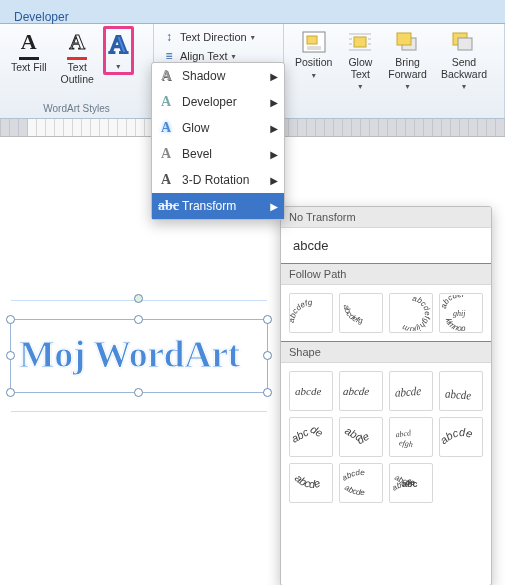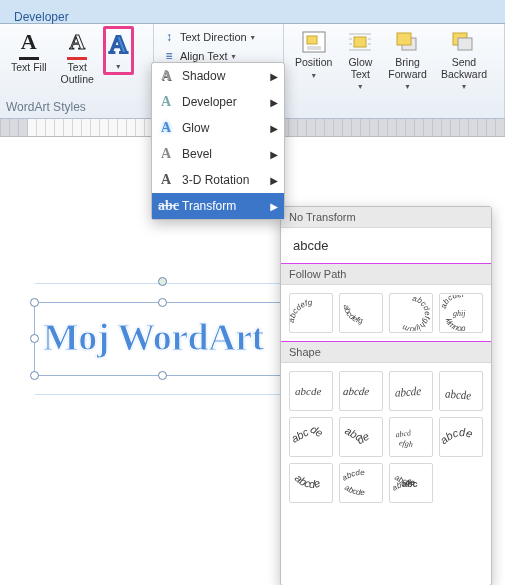--- a/index.html
+++ b/index.html
@@ -4,21 +4,21 @@
 <style>
   * { box-sizing: border-box; margin: 0; padding: 0; font-family: -apple-system, BlinkMacSystemFont, "Segoe UI", sans-serif; }
   body { width: 505px; height: 585px; background: #fff; overflow: hidden; position: relative; }
 
   .tabs { display: flex; background: #cfe3f4; height: 24px; border-bottom: 1px solid #a0b4c8; }
   .tab { padding: 10px 14px; font-size: 12px; color: #2a5a9a; cursor: pointer; }
   .tab.active { background: #fff; border: 1px solid #a0b4c8; border-bottom: none; border-radius: 3px 3px 0 0; font-weight: bold; }
 
   .ribbon { background: linear-gradient(#fafcfe,#e8eef5); height: 95px; border-bottom: 1px solid #b0c0d0; display: flex; position: relative; }
   .group { border-right: 1px solid #c8d4e0; padding: 2px 6px 2px 6px; display: flex; flex-direction: column; justify-content: space-between; }
-  .group-label { font-size: 12px; color: #6a7a8a; padding-bottom: 2px; }
+  .group-label { font-size: 10px; color: #6a7a8a; text-align: center; padding-bottom: 2px; }
   .group-row { display: flex; gap: 4px; flex: 1; align-items: flex-start; }
   .btn-v { display: flex; flex-direction: column; align-items: center; gap: 2px; padding: 2px 4px; cursor: pointer; border: 1px solid transparent; border-radius: 3px; }
   .btn-v .lbl { font-size: 10.5px; color: #333; text-align: center; line-height: 1.1; }
   .caret { font-size: 8px; color: #555; }
 
   .icon-A-fill { font: bold 22px Georgia; color: #222; }
   .icon-A-outline { font: bold 22px Georgia; color: #222; -webkit-text-stroke: 1px #222; -webkit-text-fill-color: transparent; }
   .icon-A-effects { font: bold 26px Georgia; color: #4a8ad8; -webkit-text-stroke: 2px #2b5faa; text-shadow: 0 0 1px #fff; }
   .highlight-box { border: 3px solid #e83e8c; border-radius: 2px; padding: 1px 3px; }
 
@@ -27,21 +27,21 @@
 
   .arr-icon { width: 28px; height: 26px; display: flex; align-items: center; justify-content: center; }
 
   .ruler { height: 18px; background: #f8f8f8; border-bottom: 1px solid #bbb; position: relative; overflow: hidden; }
   .ruler::before { content:""; position:absolute; left:0; right:0; top:0; bottom:0;
     background: repeating-linear-gradient(90deg,#999 0,#999 1px,transparent 1px,transparent 9px); opacity:.35;}
   .ruler-shade { position:absolute; left:0; width:28px; top:0; bottom:0; background:#aab; opacity:.4; }
   .ruler-shade.r { left:auto; right:0; width:230px; }
 
   .canvas { position: relative; height: 448px; background:#fff; }
-  .wordart-box { position:absolute; left:10px; top:165px; width:258px; height:74px; border:1px solid #9bb6d6;margin-left:24px; }
+  .wordart-box { position:absolute; left:10px; top:182px; width:258px; height:74px; border:1px solid #9bb6d6; }
   .wordart-box::before, .wordart-box::after { content:""; position:absolute; left:0; right:0; height:1px; background:#c9dff5; }
   .wordart-box::before { top:-20px; } .wordart-box::after { bottom:-20px; }
   .handle { position:absolute; width:9px; height:9px; background:#fff; border:1px solid #6a8ab0; border-radius:50%; }
   .h-tl{left:-5px;top:-5px}.h-tm{left:calc(50% - 5px);top:-5px}.h-tr{right:-5px;top:-5px}
   .h-ml{left:-5px;top:calc(50% - 5px)}.h-mr{right:-5px;top:calc(50% - 5px)}
   .h-bl{left:-5px;bottom:-5px}.h-bm{left:calc(50% - 5px);bottom:-5px}.h-br{right:-5px;bottom:-5px}
   .h-rot{left:calc(50% - 5px);top:-26px; background:#dff0e0;}
   .wordart-text { font: bold 38px Georgia; color:#4a8ad8; -webkit-text-stroke:1px #fff; padding: 12px 8px; text-shadow:0 0 2px #9cc5ee; letter-spacing:-0.5px;}
 
   

